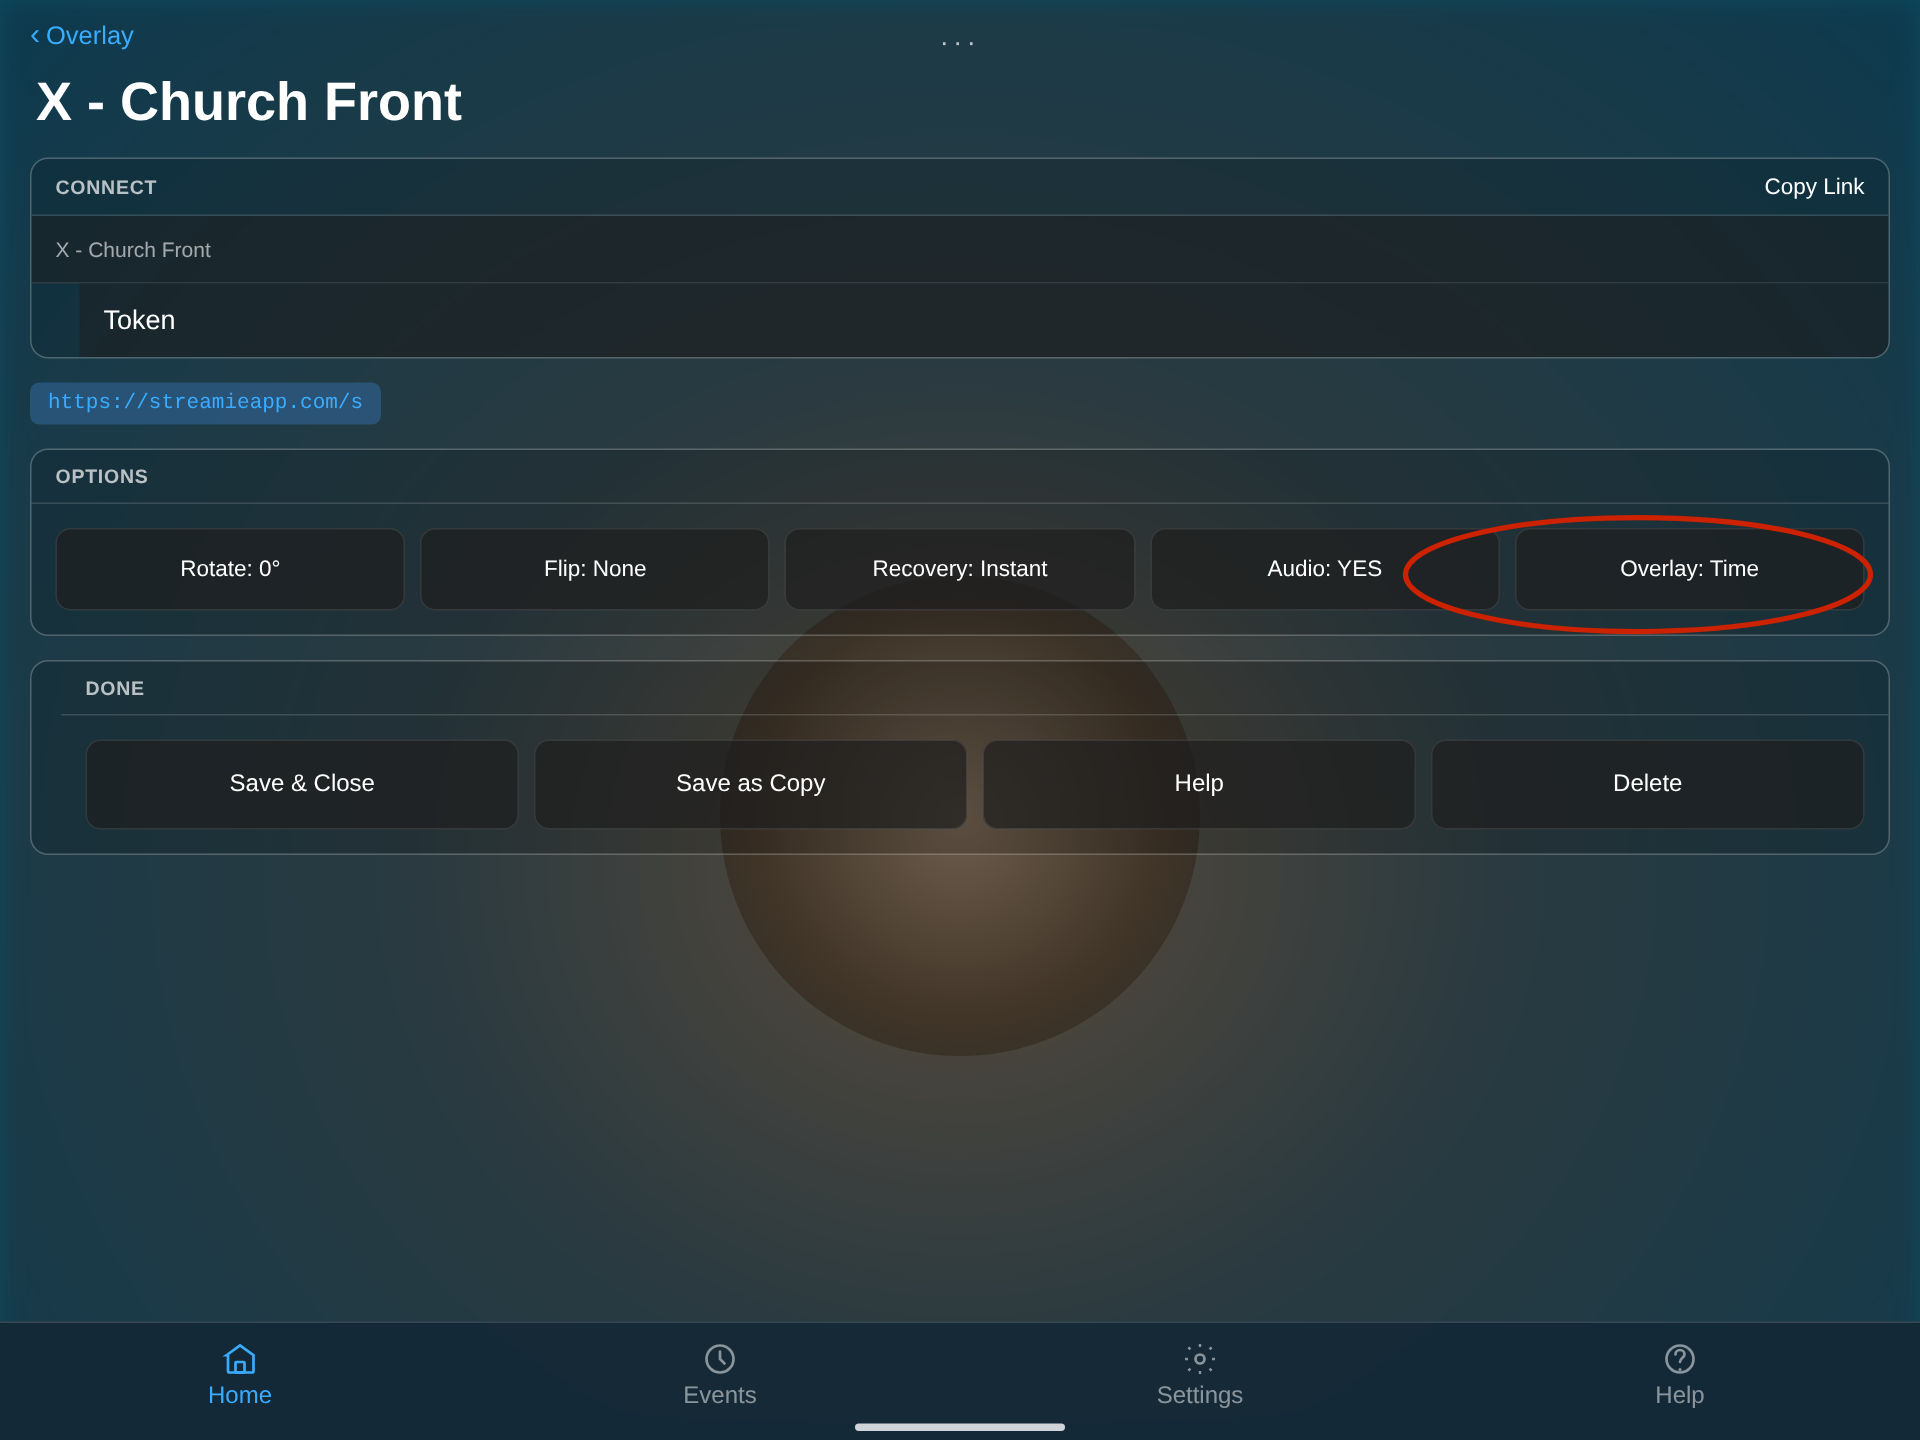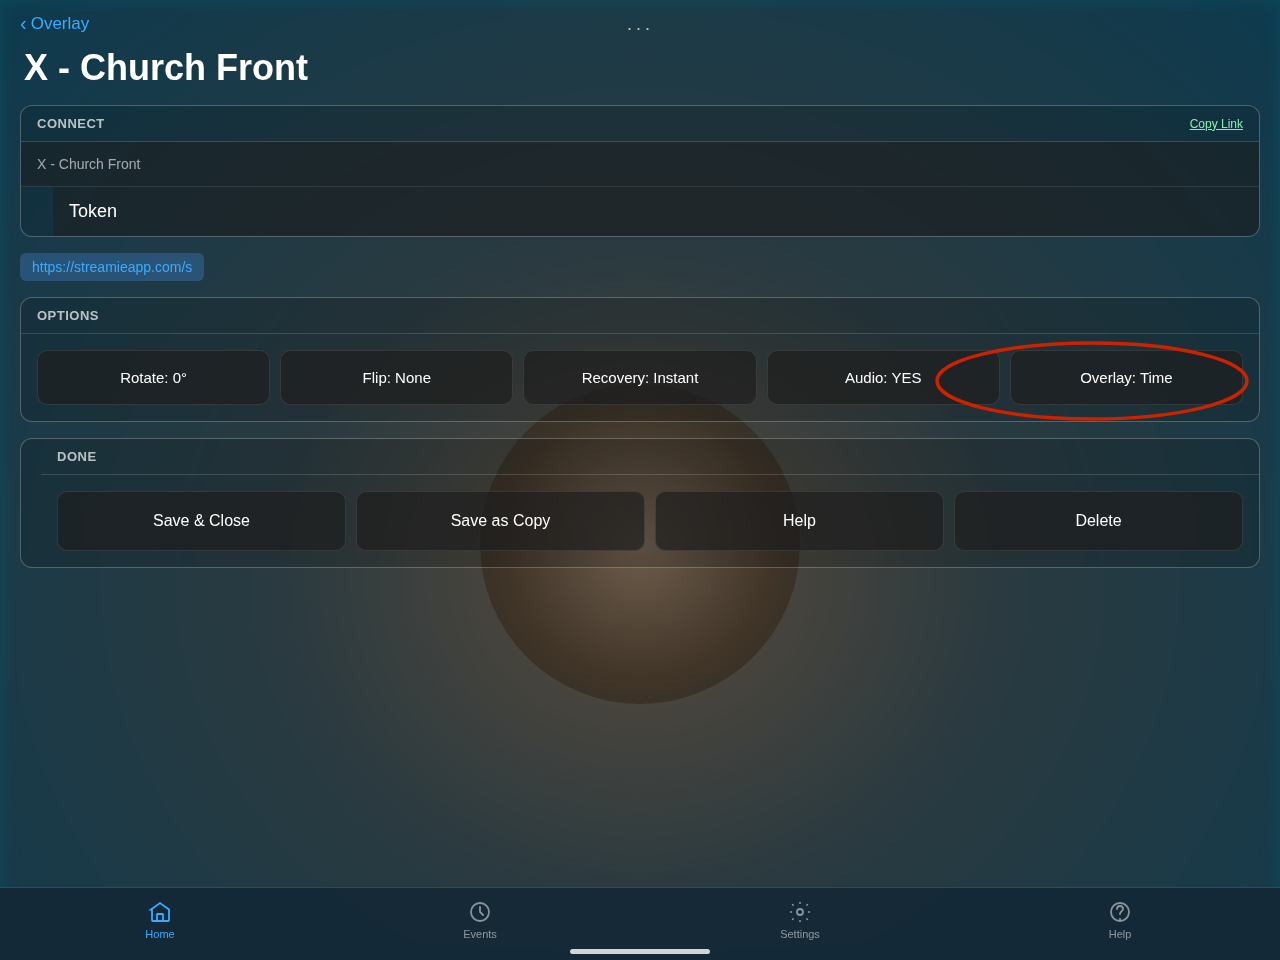--- a/index.html
+++ b/index.html
@@ -101,26 +101,25 @@
       font-weight: 600;
       color: rgba(255,255,255,0.7);
       letter-spacing: 0.5px;
       display: flex;
       justify-content: space-between;
       align-items: center;
       border-bottom: 1px solid rgba(255,255,255,0.15);
     }
 
     .copy-link-btn {
-      color: #86efac;
-      font-size: 12px;
+      color: #ffffff;
+      font-size: 15px;
       cursor: pointer;
       background: none;
       border: none;
-      text-decoration: underline;
     }
 
     
     .field-row {
       padding: 14px 16px;
       border-bottom: 1px solid rgba(255,255,255,0.1);
       background: rgba(30,30,30,0.5);
     }
 
     .field-row:last-child {
@@ -152,20 +151,21 @@
       display: flex;
       align-items: center;
     }
 
     .url-text {
       background: rgba(50,100,150,0.6);
       color: #3aacff;
       font-size: 14px;
       padding: 6px 12px;
       border-radius: 6px;
+      font-family: Liberation Mono, monospace;
     }
 
     .options-grid {
       display: flex;
       gap: 0;
       padding: 16px;
       gap: 10px;
     }
 
     .option-btn {
@@ -230,21 +230,21 @@
     .tab-item {
       display: flex;
       flex-direction: column;
       align-items: center;
       gap: 4px;
       cursor: pointer;
       min-width: 80px;
     }
 
     .tab-label {
-      font-size: 11px;
+      font-size: 16px;
       color: rgba(255,255,255,0.5);
     }
 
     .tab-label.active {
       color: #3aacff;
     }
 
     .home-indicator {
       position: absolute;
       bottom: 6px;

